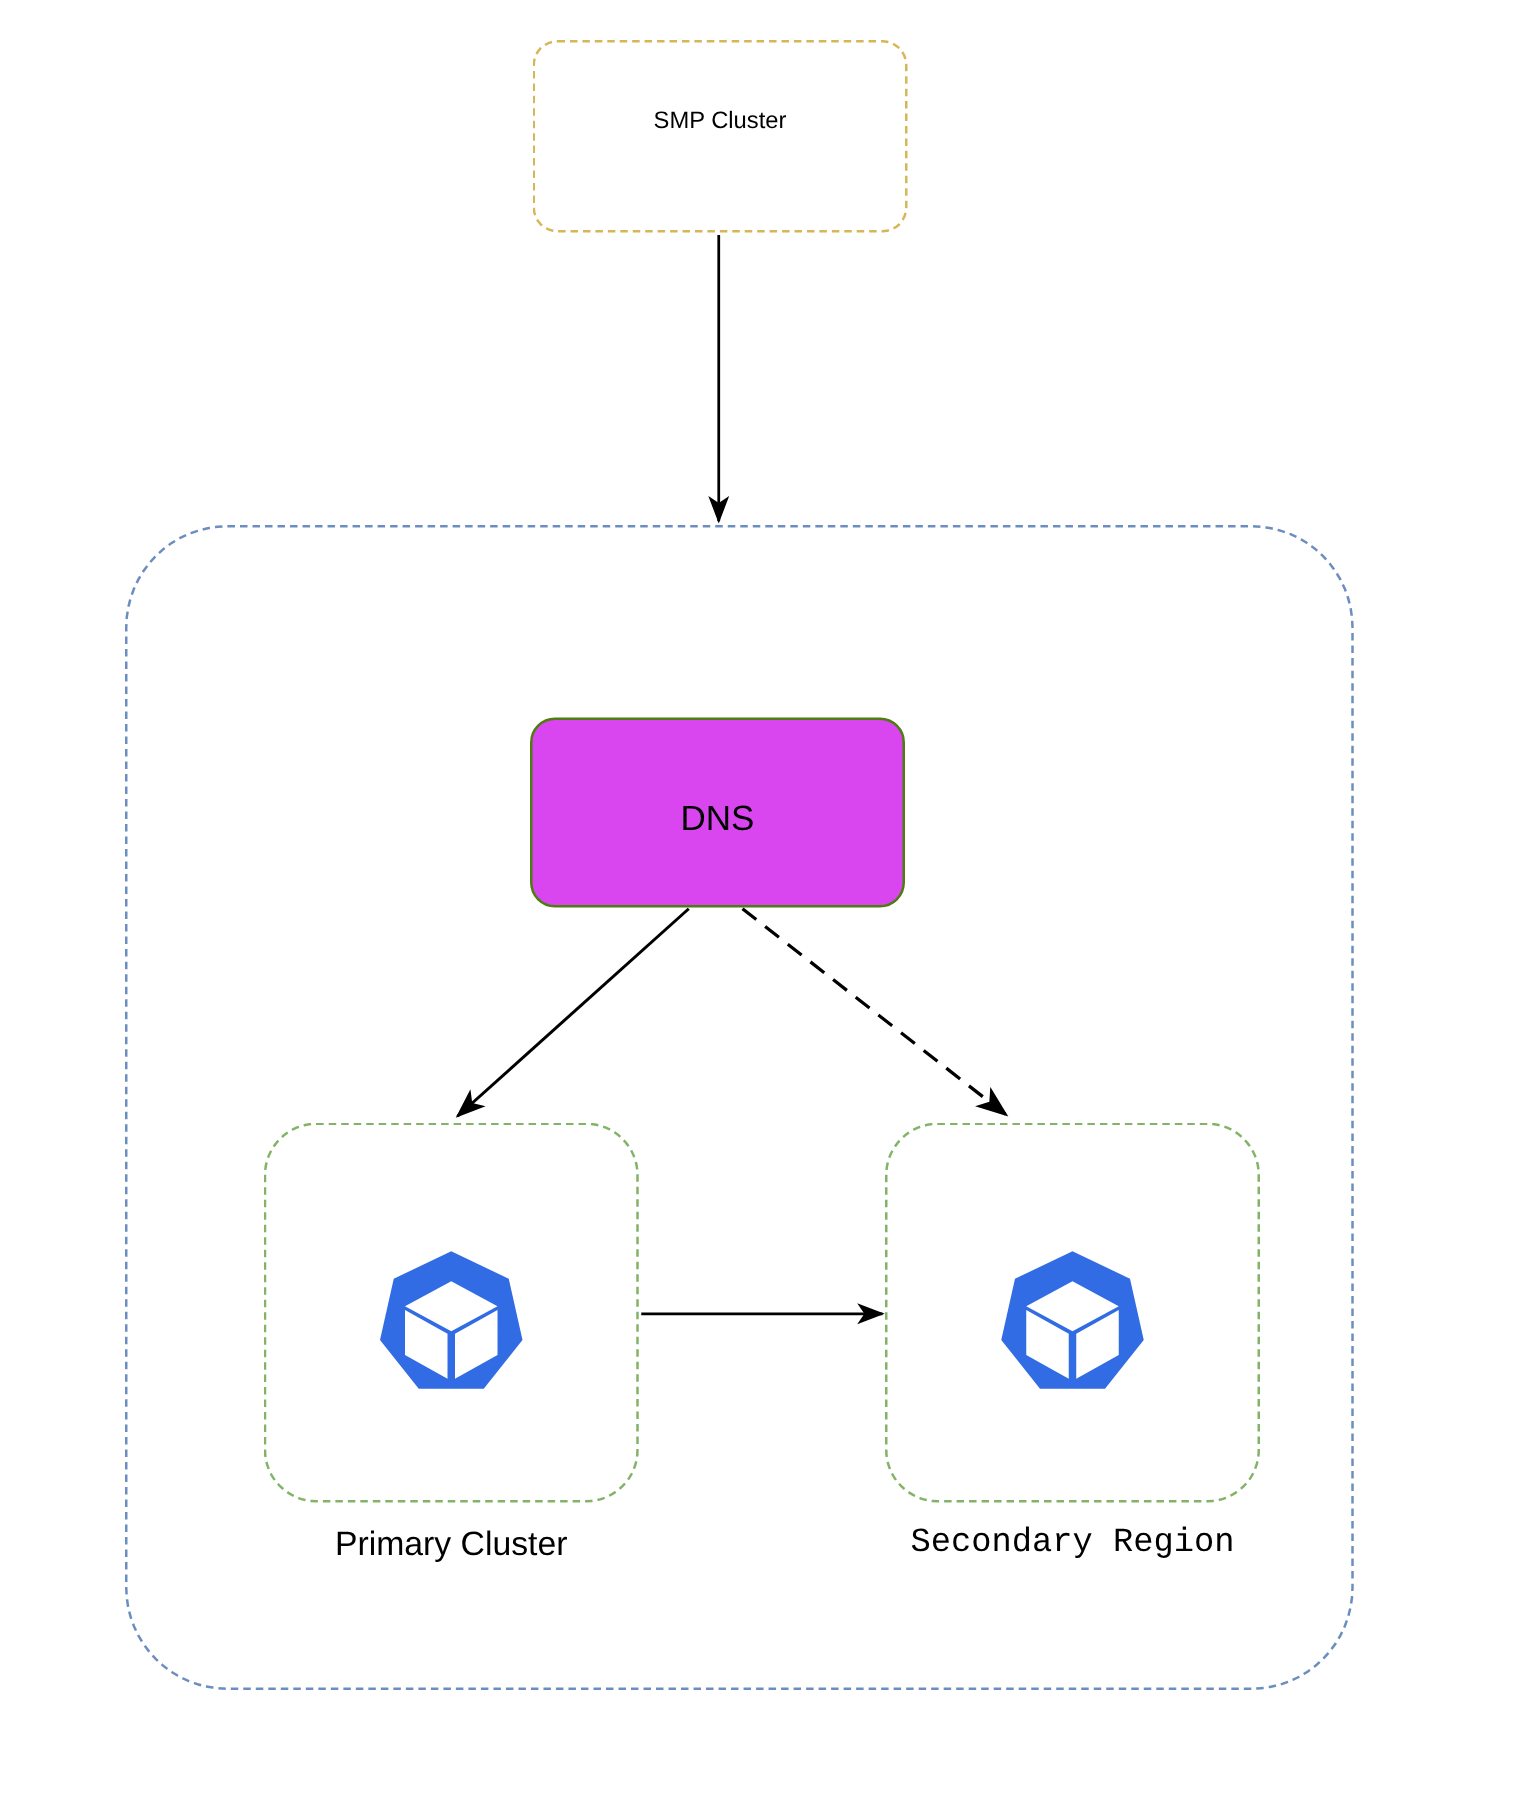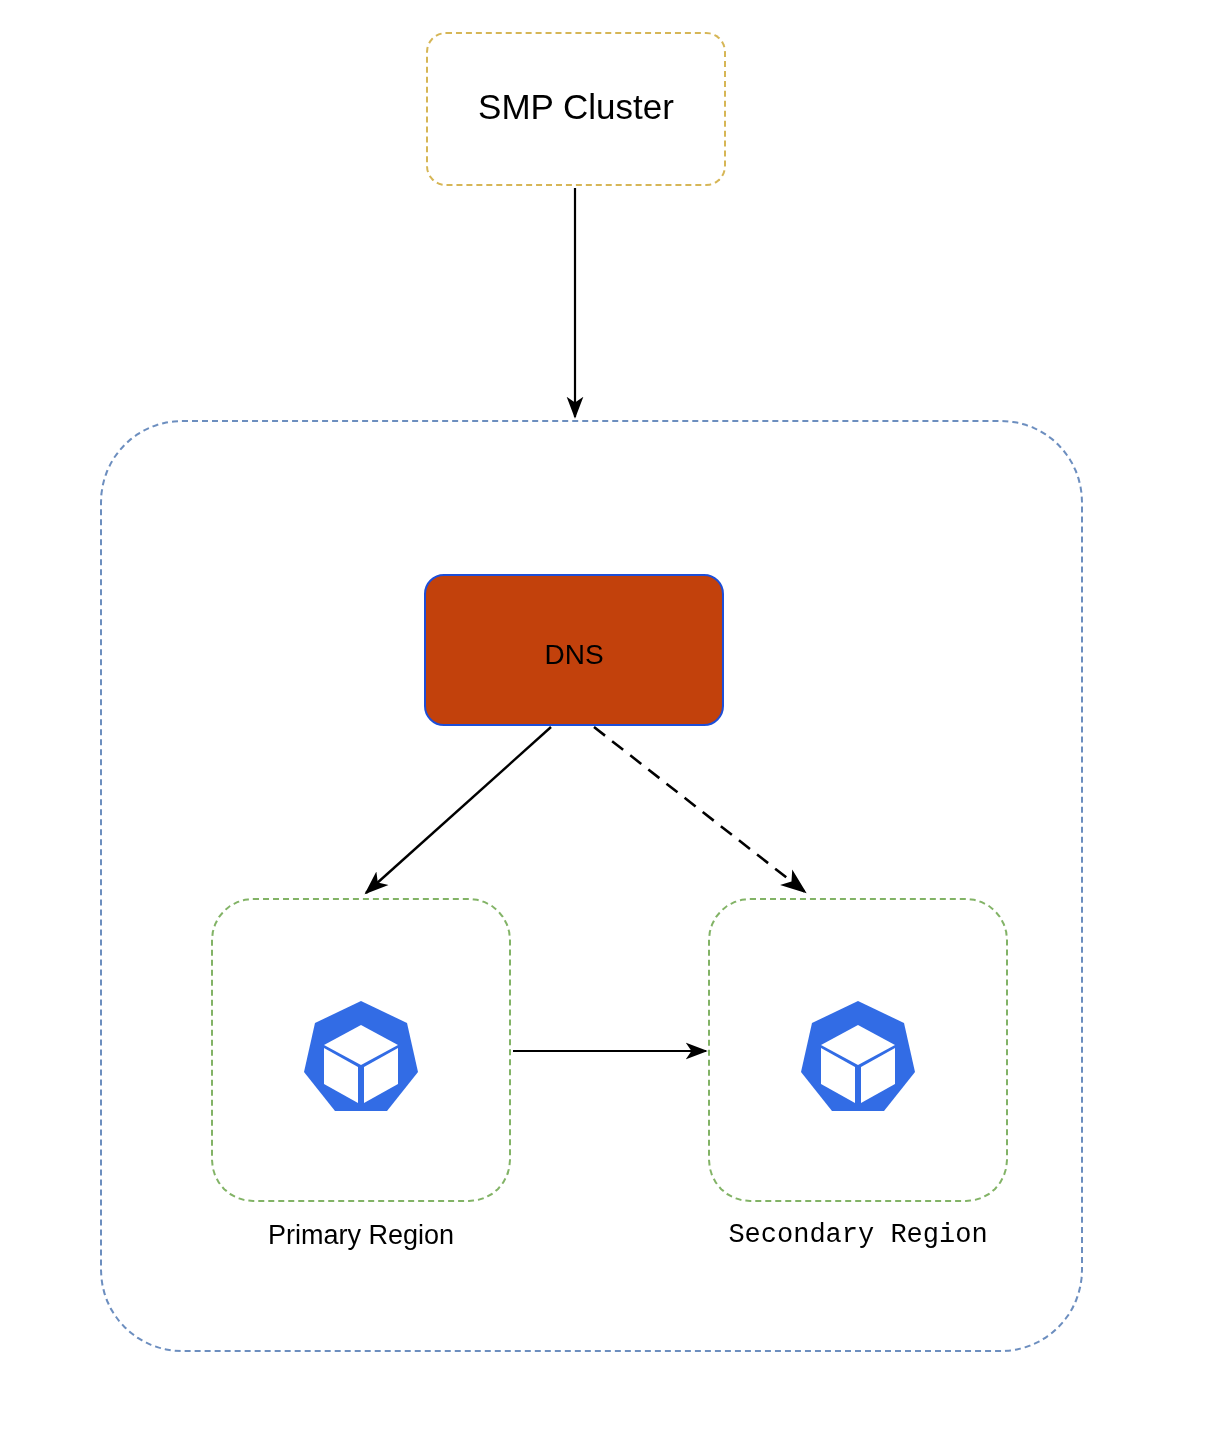--- a/index.html
+++ b/index.html
@@ -24,21 +24,21 @@
   .box {
     position: absolute;
     box-sizing: border-box;
     background: transparent;
   }
   .box-label {
     position: absolute;
     left: 0;
     right: 0;
     text-align: center;
-    font-size: 35px;
+    font-size: 19px;
     line-height: 1.2;
     color: #000000;
     white-space: nowrap;
   }
   
   #smp-cluster {
     left: 426px;
     top: 32px;
     width: 300px;
     height: 154px;
@@ -56,23 +56,23 @@
     height: 932px;
     border: 2px dashed #6c8ebf;
     border-radius: 82px;
   }
   
   #dns-box {
     left: 424px;
     top: 574px;
     width: 300px;
     height: 152px;
-    border: 2px solid #1d4ed8;
+    border: 2px solid #4d7c0f;
     border-radius: 20px;
-    background: #c2410c;
+    background: #d946ef;
   }
   #dns-box .box-label {
     top: 62px;
     font-size: 28px;
   }
   
   .region-box {
     width: 300px;
     height: 304px;
     border: 2px dashed #82b366;
@@ -137,21 +137,21 @@
     <div class="box-label">SMP Cluster</div>
   </div>
 
   <div class="box" id="cloud-container"></div>
 
   <div class="box" id="dns-box">
     <div class="box-label">DNS</div>
   </div>
 
   <div class="box region-box" id="primary-region-box"></div>
-  <div class="region-caption" id="primary-region-caption">Primary Region</div>
+  <div class="region-caption" id="primary-region-caption">Primary Cluster</div>
 
   <svg class="k8s-logo" id="primary-k8s-logo" viewBox="0 0 120 120">
 
     <polygon points="60,3 106,25 117,74 86,113 34,113 3,74 14,25" fill="#326ce5"></polygon>
 
     <polygon points="60,27 97,47 60,67 23,47" fill="#ffffff"></polygon>
 
     <polygon points="23,50 57,69 57,105 23,86" fill="#ffffff"></polygon>
 
     <polygon points="97,50 63,69 63,105 97,86" fill="#ffffff"></polygon>

